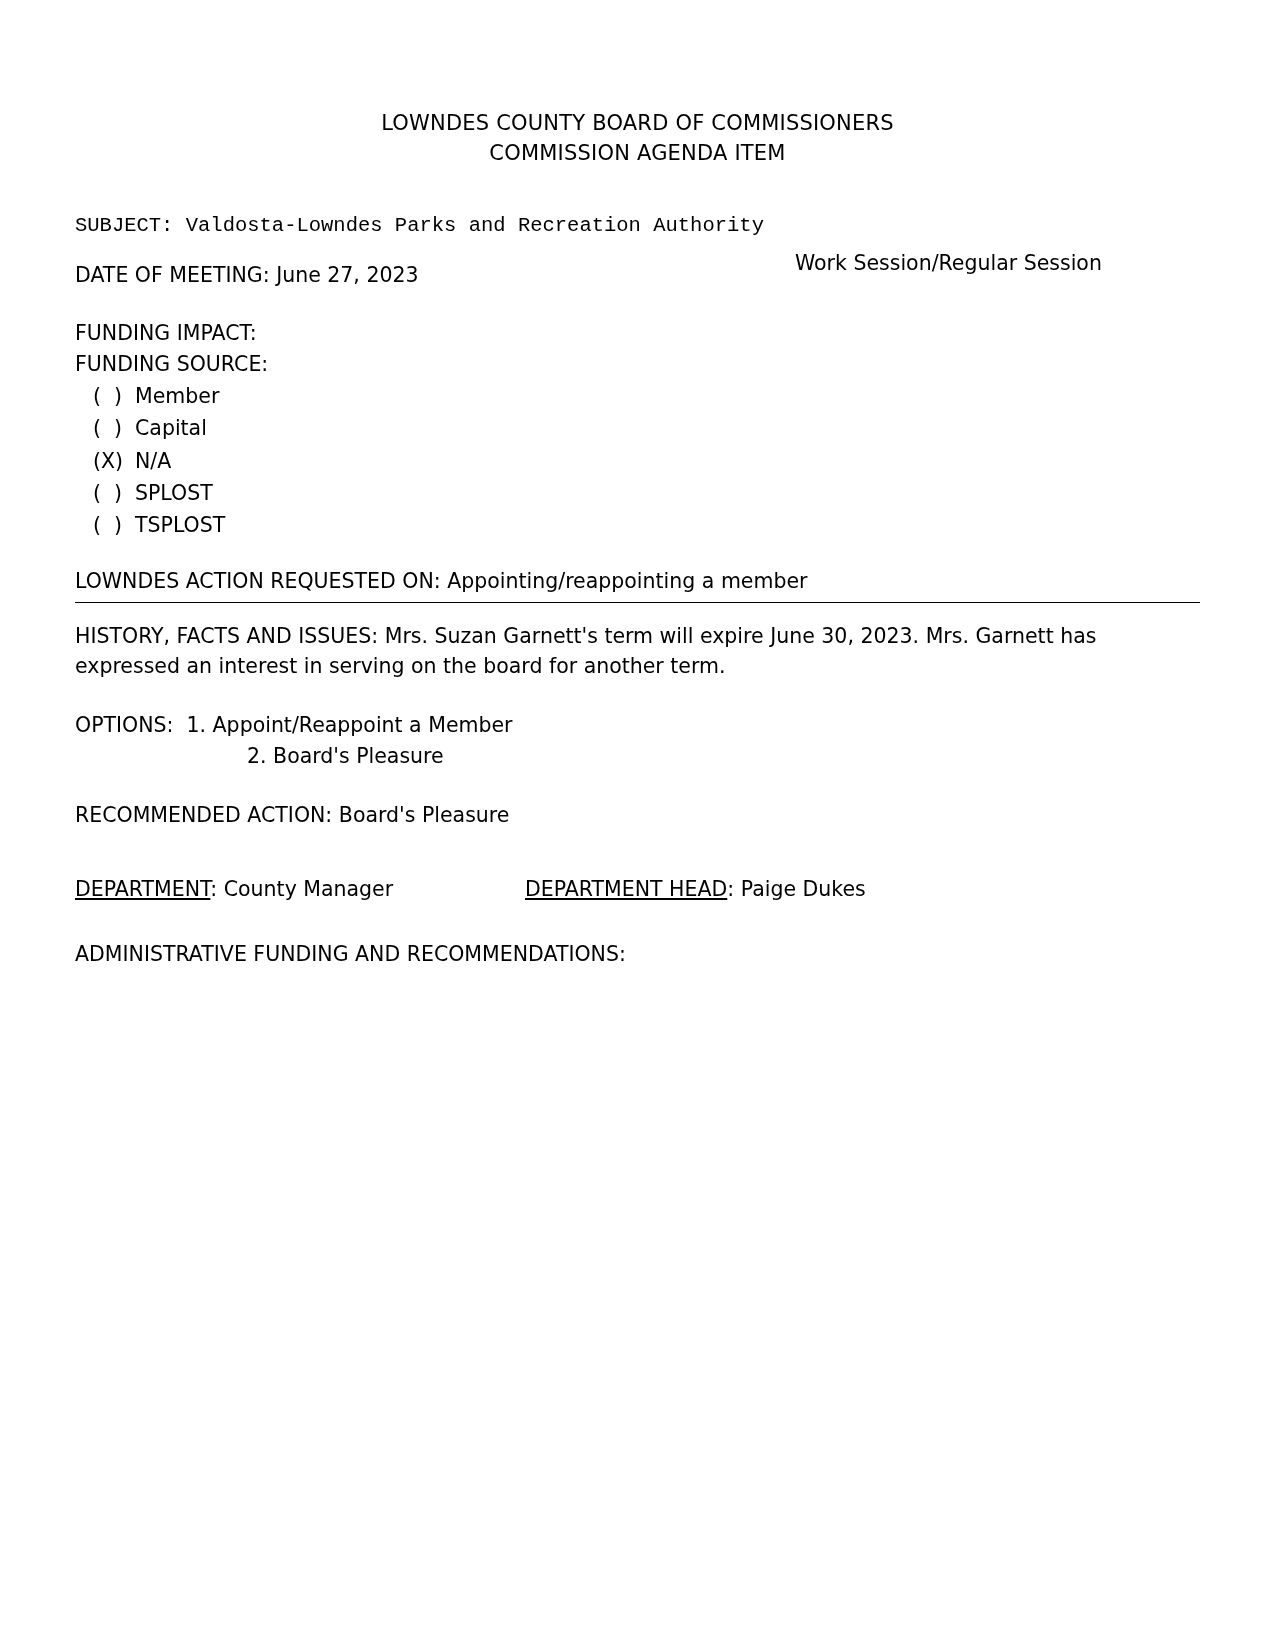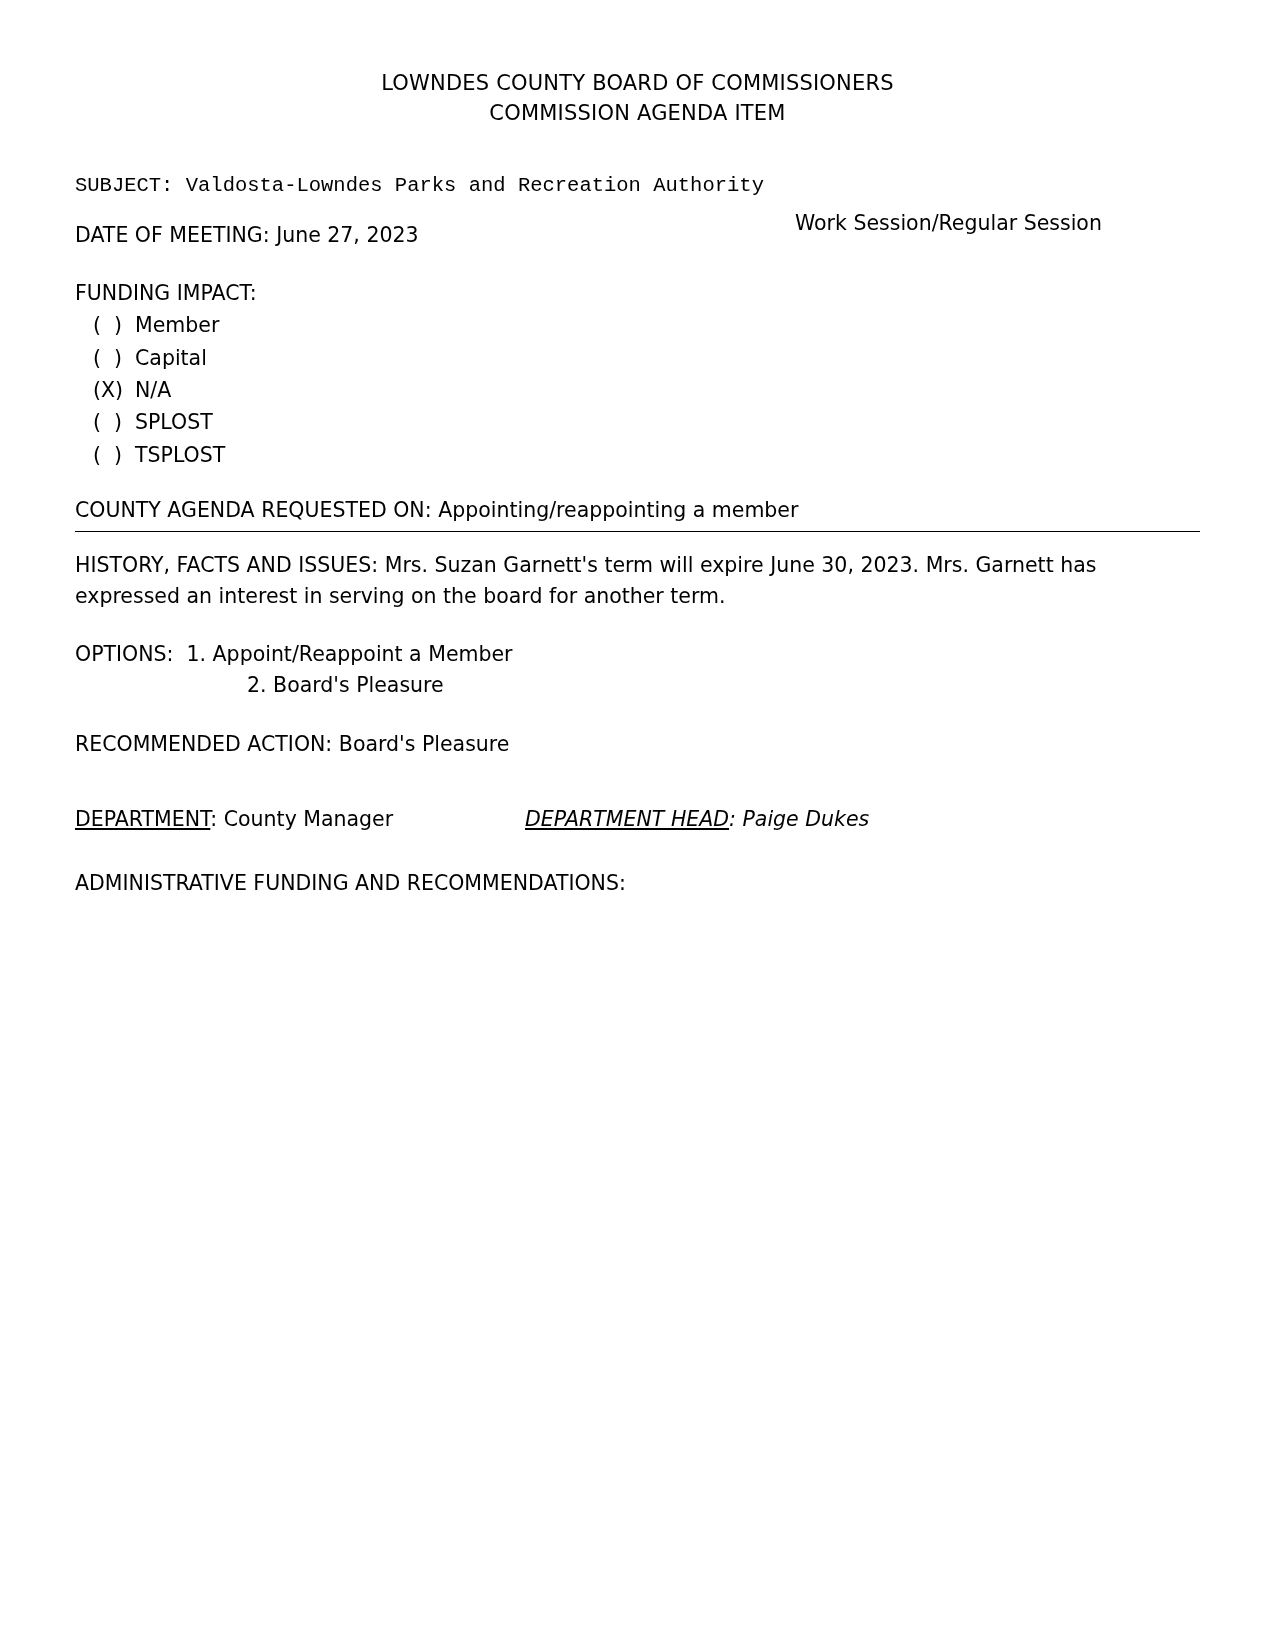--- a/index.html
+++ b/index.html
@@ -17,21 +17,21 @@
   }
   .page {
     position: relative;
     width: 1275px;
     height: 1651px;
     box-sizing: border-box;
     padding: 0;
   }
   .header {
     text-align: center;
-    margin-top: 68px;
+    margin-top: 108px;
     line-height: 1.45;
   }
   .header .line {
     font-size: 21px;
     letter-spacing: 0.2px;
   }
   .body-area {
     margin-left: 75px;
     margin-right: 75px;
     margin-top: 42px;
@@ -99,21 +99,20 @@
   }
   .dept-row {
     position: relative;
     margin-top: 16px;
   }
   .dept-head {
     position: absolute;
     left: 450px;
     top: 0;
     white-space: nowrap;
-    font-style: italic;
   }
 </style>
 </head>
 <body>
 
 <div class="page">
 
   <div class="header">
     <div class="line">LOWNDES COUNTY BOARD OF COMMISSIONERS</div>
     <div class="line">COMMISSION AGENDA ITEM</div>
@@ -130,20 +129,21 @@
 
     <div class="two-col">
       <span>DATE OF MEETING:</span>
       <span>June 27, 2023</span>
       <span class="session-note">Work Session/Regular Session</span>
     </div>
 
     <div class="gap-md"></div>
 
     <div>FUNDING IMPACT:</div>
+    <div>FUNDING SOURCE:</div>
 
     <ul class="funding-list">
       <li class="funding-item">
         <span class="funding-mark">(  )</span>
         <span class="funding-label">Member</span>
       </li>
       <li class="funding-item">
         <span class="funding-mark">(  )</span>
         <span class="funding-label">Capital</span>
       </li>
@@ -155,21 +155,21 @@
         <span class="funding-mark">(  )</span>
         <span class="funding-label">SPLOST</span>
       </li>
       <li class="funding-item">
         <span class="funding-mark">(  )</span>
         <span class="funding-label">TSPLOST</span>
       </li>
     </ul>
 
     <div class="underline-row">
-      <span>COUNTY AGENDA REQUESTED ON:</span>
+      <span>LOWNDES ACTION REQUESTED ON:</span>
       <span>Appointing/reappointing a member</span>
     </div>
 
     <p class="para">
       <span>HISTORY, FACTS AND ISSUES:</span>
       <span>Mrs. Suzan Garnett's term will expire June 30, 2023. Mrs. Garnett has expressed an interest in serving on the board for another term.</span>
     </p>
 
     <div class="gap-md"></div>
 

